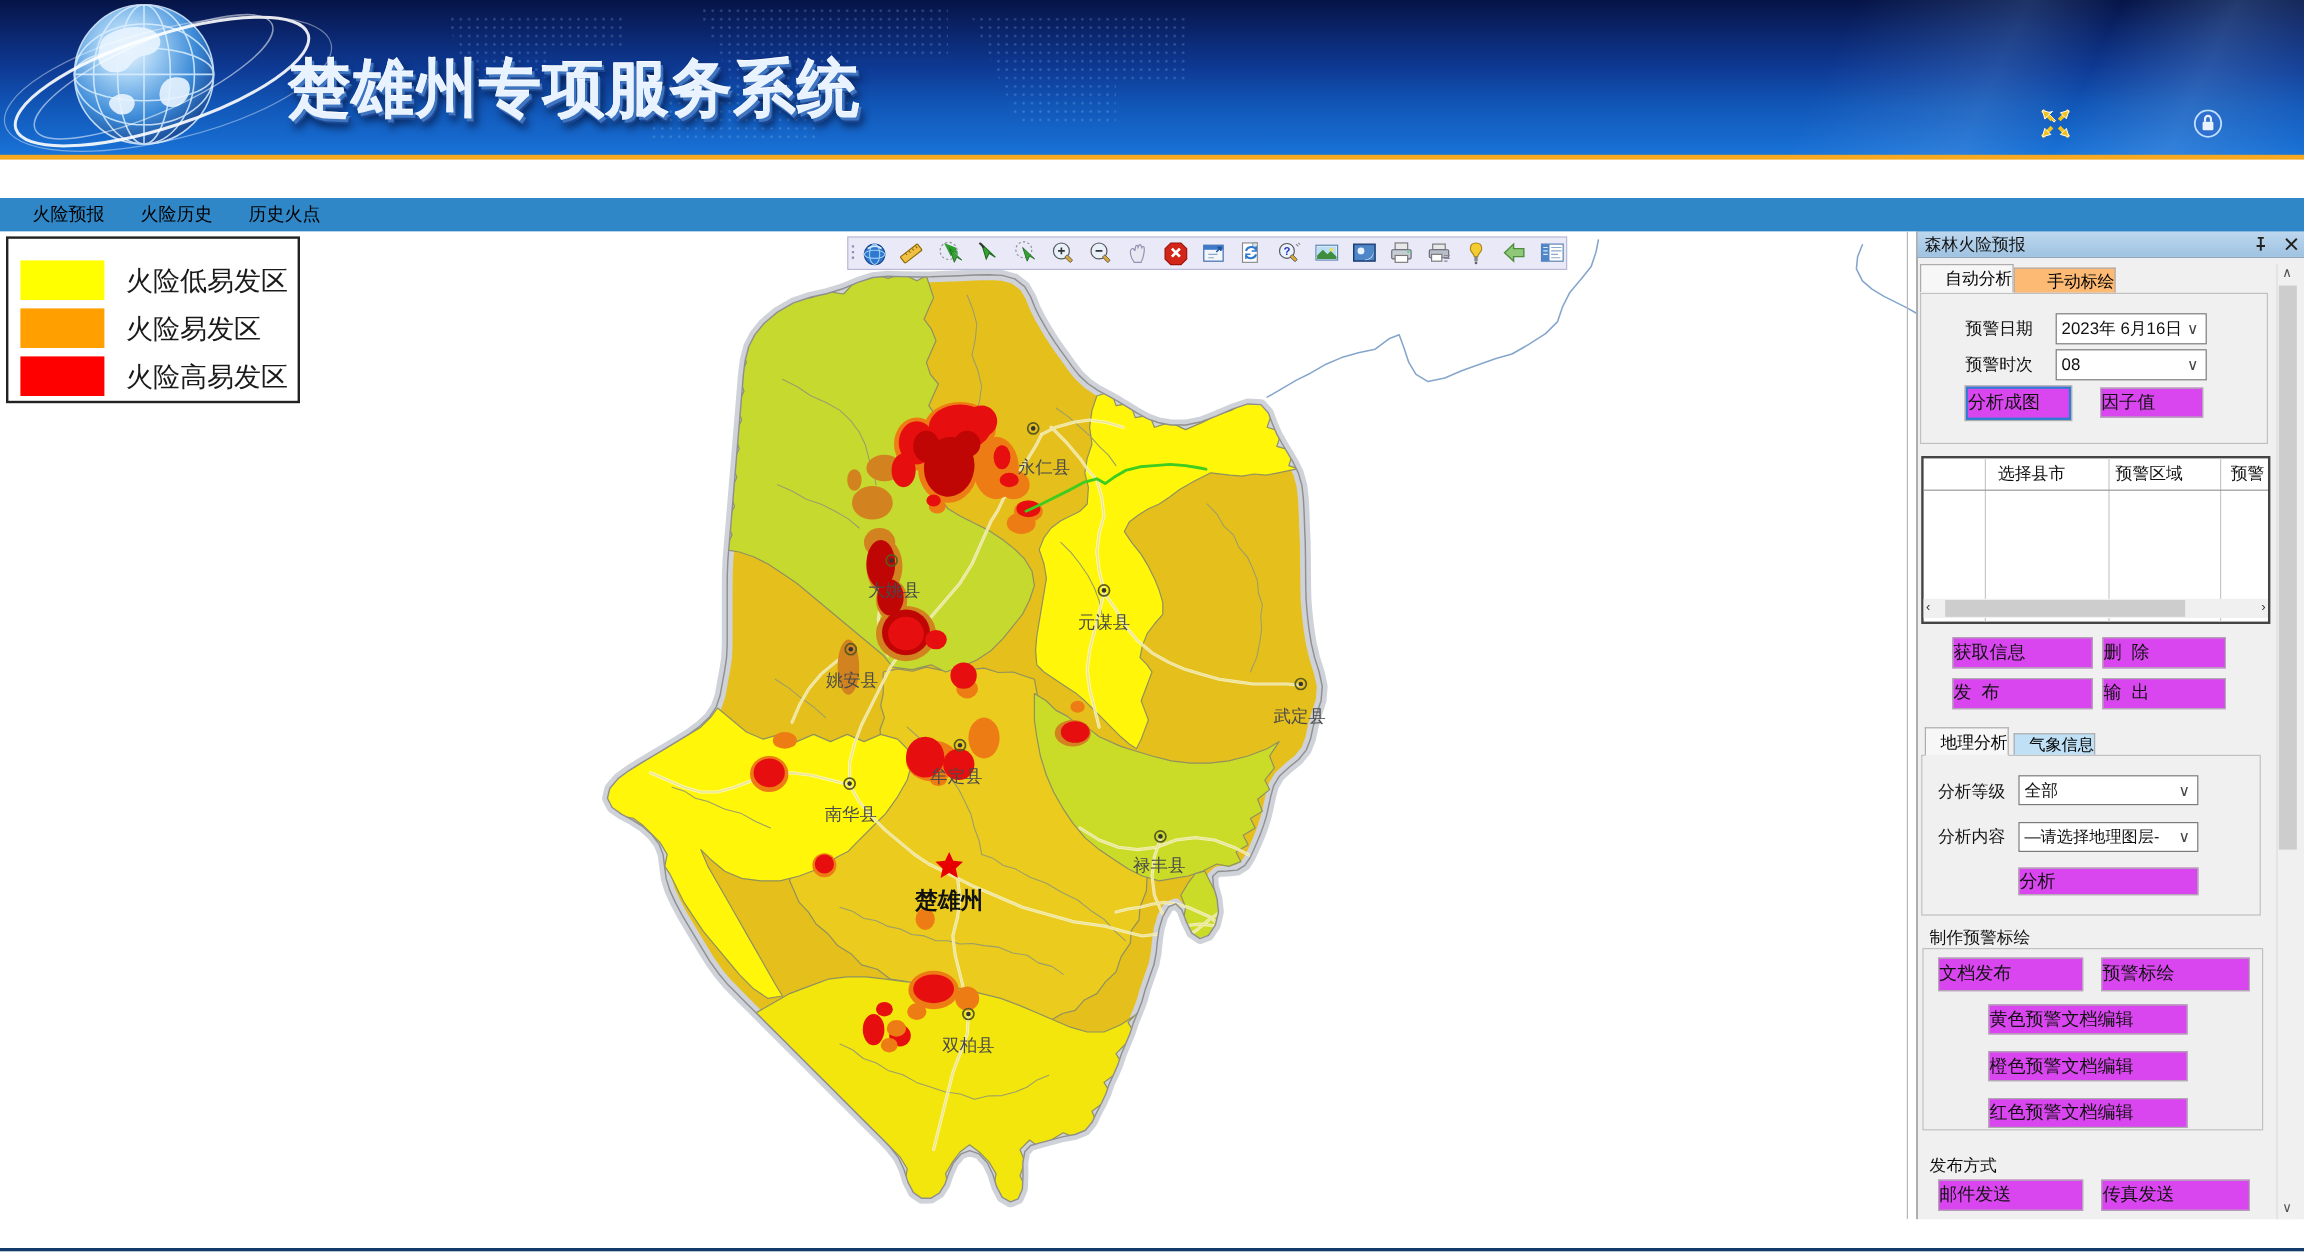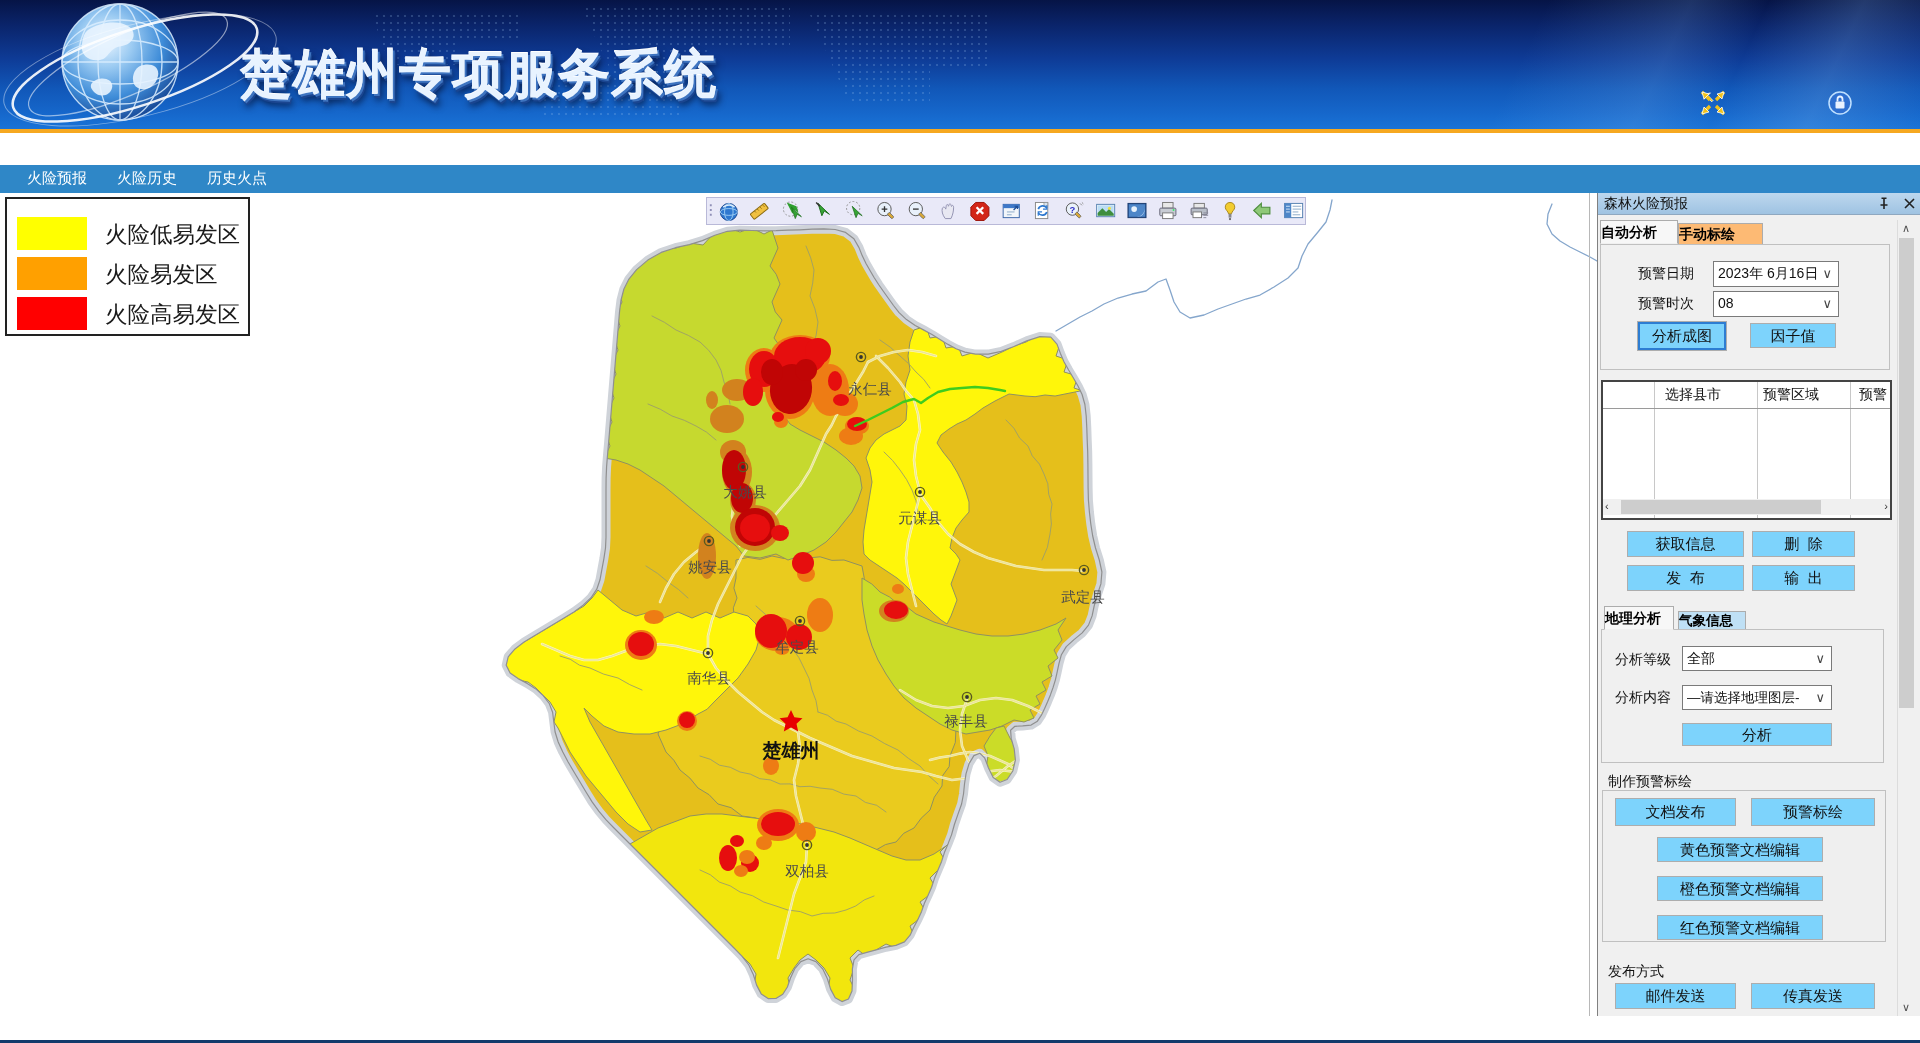--- a/index.html
+++ b/index.html
@@ -19,46 +19,46 @@
 
 #orangeline { position:absolute; left:0; top:129px; width:1920px; height:4px; background:#F6A820; }
 #tabbar { position:absolute; left:0; top:133px; width:1920px; height:32px; background:#F9ECEF; }
 .tab { position:absolute; top:0; height:32px; border-radius:5px 5px 0 0; text-align:center; line-height:31px;
   font-size:17px; font-weight:bold; color:#fff; width:147px;
   background:linear-gradient(180deg,#3F7FE0 0%,#1D55C0 45%,#0B3AA6 100%); border:1px solid #0A2E80; border-bottom:none; }
 .tab.active { background:linear-gradient(180deg,#FFFFFF 0%,#F2F2F2 60%,#E2E2E2 100%); color:#000; border:1px solid #9A9A9A; border-bottom:none; }
 
 
 #subbar { position:absolute; left:0; top:165px; width:1920px; height:28px; background:#2F87C7; }
-.sub { position:absolute; top:4px; color:#ffffff; font-size:15px; }
+.sub { position:absolute; top:4px; color:#000000; font-size:15px; }
 
 
 #map { position:absolute; left:0; top:193px; width:1597px; height:823px; background:#fff; overflow:hidden; }
 
 
 #legend { position:absolute; left:5px; top:4px; width:245px; height:139px; background:#fff; border:2px solid #222; }
 .lrow { position:absolute; left:10px; width:225px; height:33px; }
 .lsw { position:absolute; left:0; top:0; width:70px; height:33px; }
 .ltx { position:absolute; left:88px; top:2px; font-family:"Liberation Serif",serif; font-size:22.5px; color:#1a1a1a; white-space:nowrap; }
 
 
 #mtools { position:absolute; left:706px; top:4px; width:600px; height:28px; background:#E9E9F8; border:1px solid #B9B9D8; }
 
 
 #panel { position:absolute; left:1597px; top:193px; width:323px; height:823px; background:#F0F0F0; border-left:1px solid #808080; }
 #ptop { position:absolute; left:0; top:-3px; width:323px; height:3px; background:#2E86C8; }
 #ptitle { position:absolute; left:0; top:0; width:323px; height:22px;
   background:linear-gradient(180deg,#BDD7EE 0%,#9FC3E2 100%); border-bottom:1px solid #8FA8C0;
   font-size:14px; color:#111; line-height:21px; padding-left:6px; }
-.ptab { position:absolute; height:24px; font-size:14px; text-align:left;font-weight:bold; }
+.ptab { position:absolute; height:24px; font-size:14px; text-align:right; }
 #panel .gbox { position:absolute; border:1px solid #C0C0C0; background:#F0F0F0; }
 .plabel { position:absolute; font-size:14px; color:#111; }
 .combo { position:absolute; background:#fff; border:1px solid #7A7A7A; font-size:14px; color:#111; padding:3px 0 0 4px; }
 .combo .chev { position:absolute; right:6px; top:4px; color:#444; font-size:13px; }
-.pbtn { position:absolute; background:#7dd3fc; border:1px solid #ADADAD; font-size:15px; color:#111; text-align:center; }
+.pbtn { position:absolute; background:#d946ef; border:1px solid #ADADAD; font-size:15px; color:#111; }
 #vscroll { position:absolute; left:299px; top:27px; width:17px; height:796px; background:#F0F0F0; border-left:1px solid #DCDCDC; }
 #vthumb { position:absolute; left:1px; top:18px; width:15px; height:470px; background:#CDCDCD; }
 .varrow { position:absolute; left:0px; width:16px; height:17px; color:#505050; font-size:11px; text-align:center; line-height:16px; }
 
 
 #ptable { position:absolute; left:3px; top:187px; width:291px; height:140px; background:#fff; border:2px solid #444; }
 #ptable .hline { position:absolute; left:0; top:26px; width:100%; height:1px; background:#9a9a9a; }
 .vline { position:absolute; top:0; width:1px; height:100%; background:#C8C8C8; }
 .thead { position:absolute; top:4px; font-size:14px; color:#111; }
 #hscroll { position:absolute; left:5px; top:306px; width:287px; height:16px; background:#F0F0F0; }

